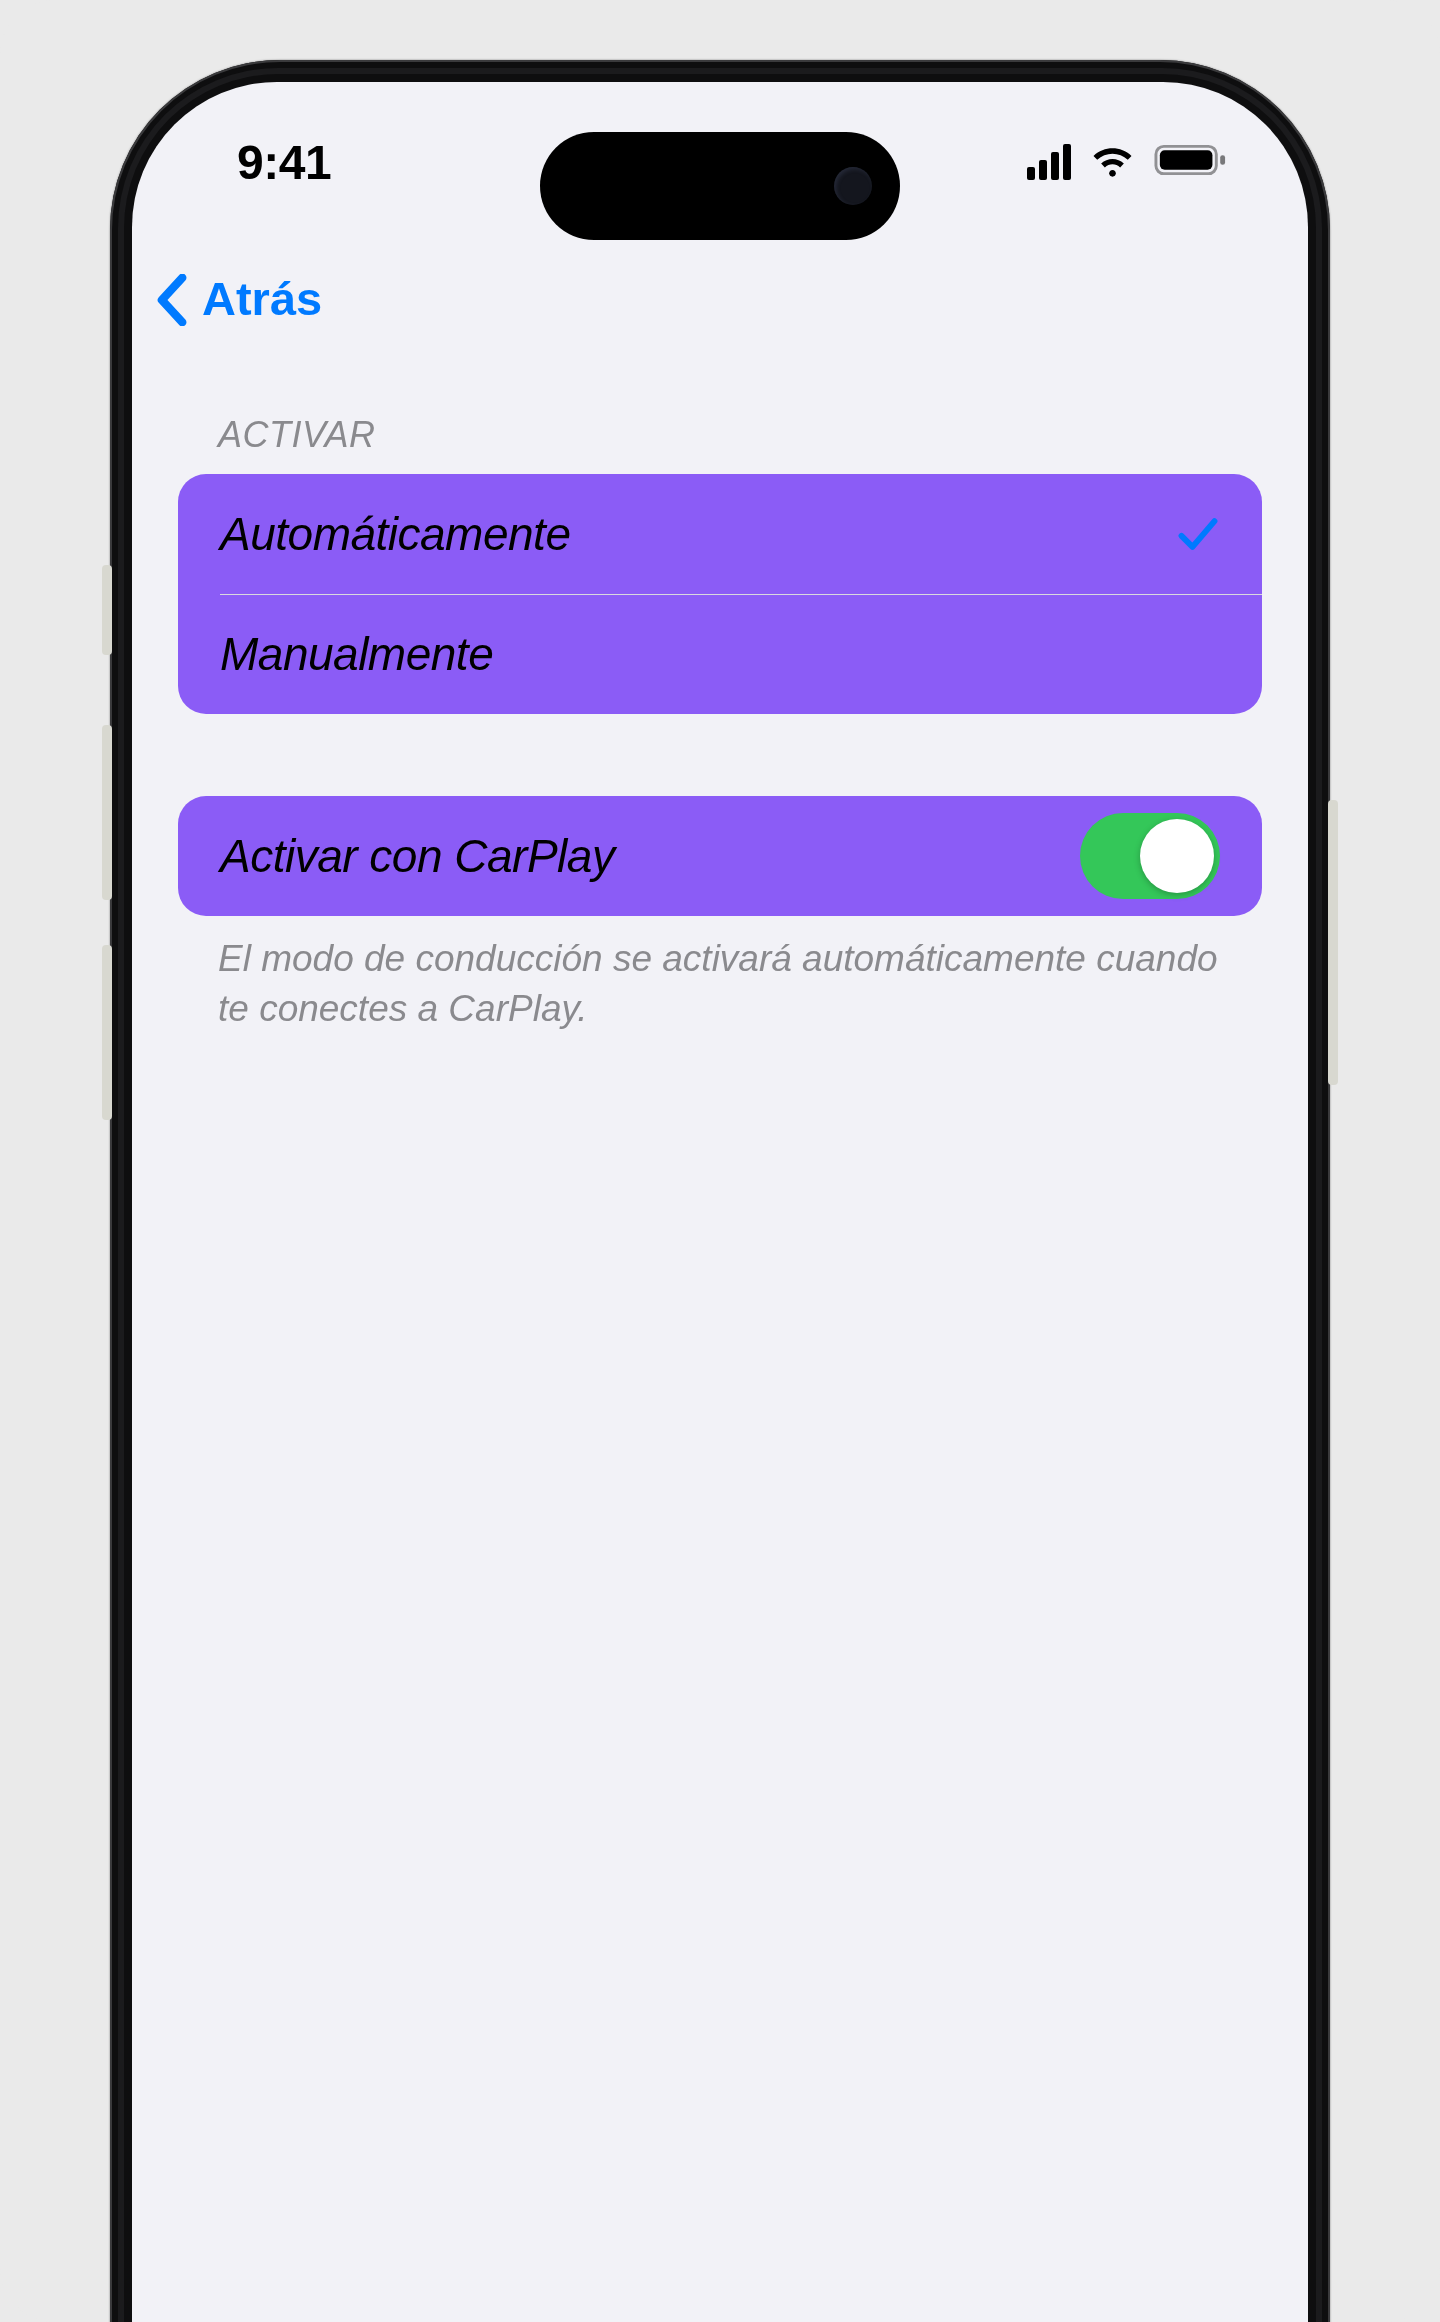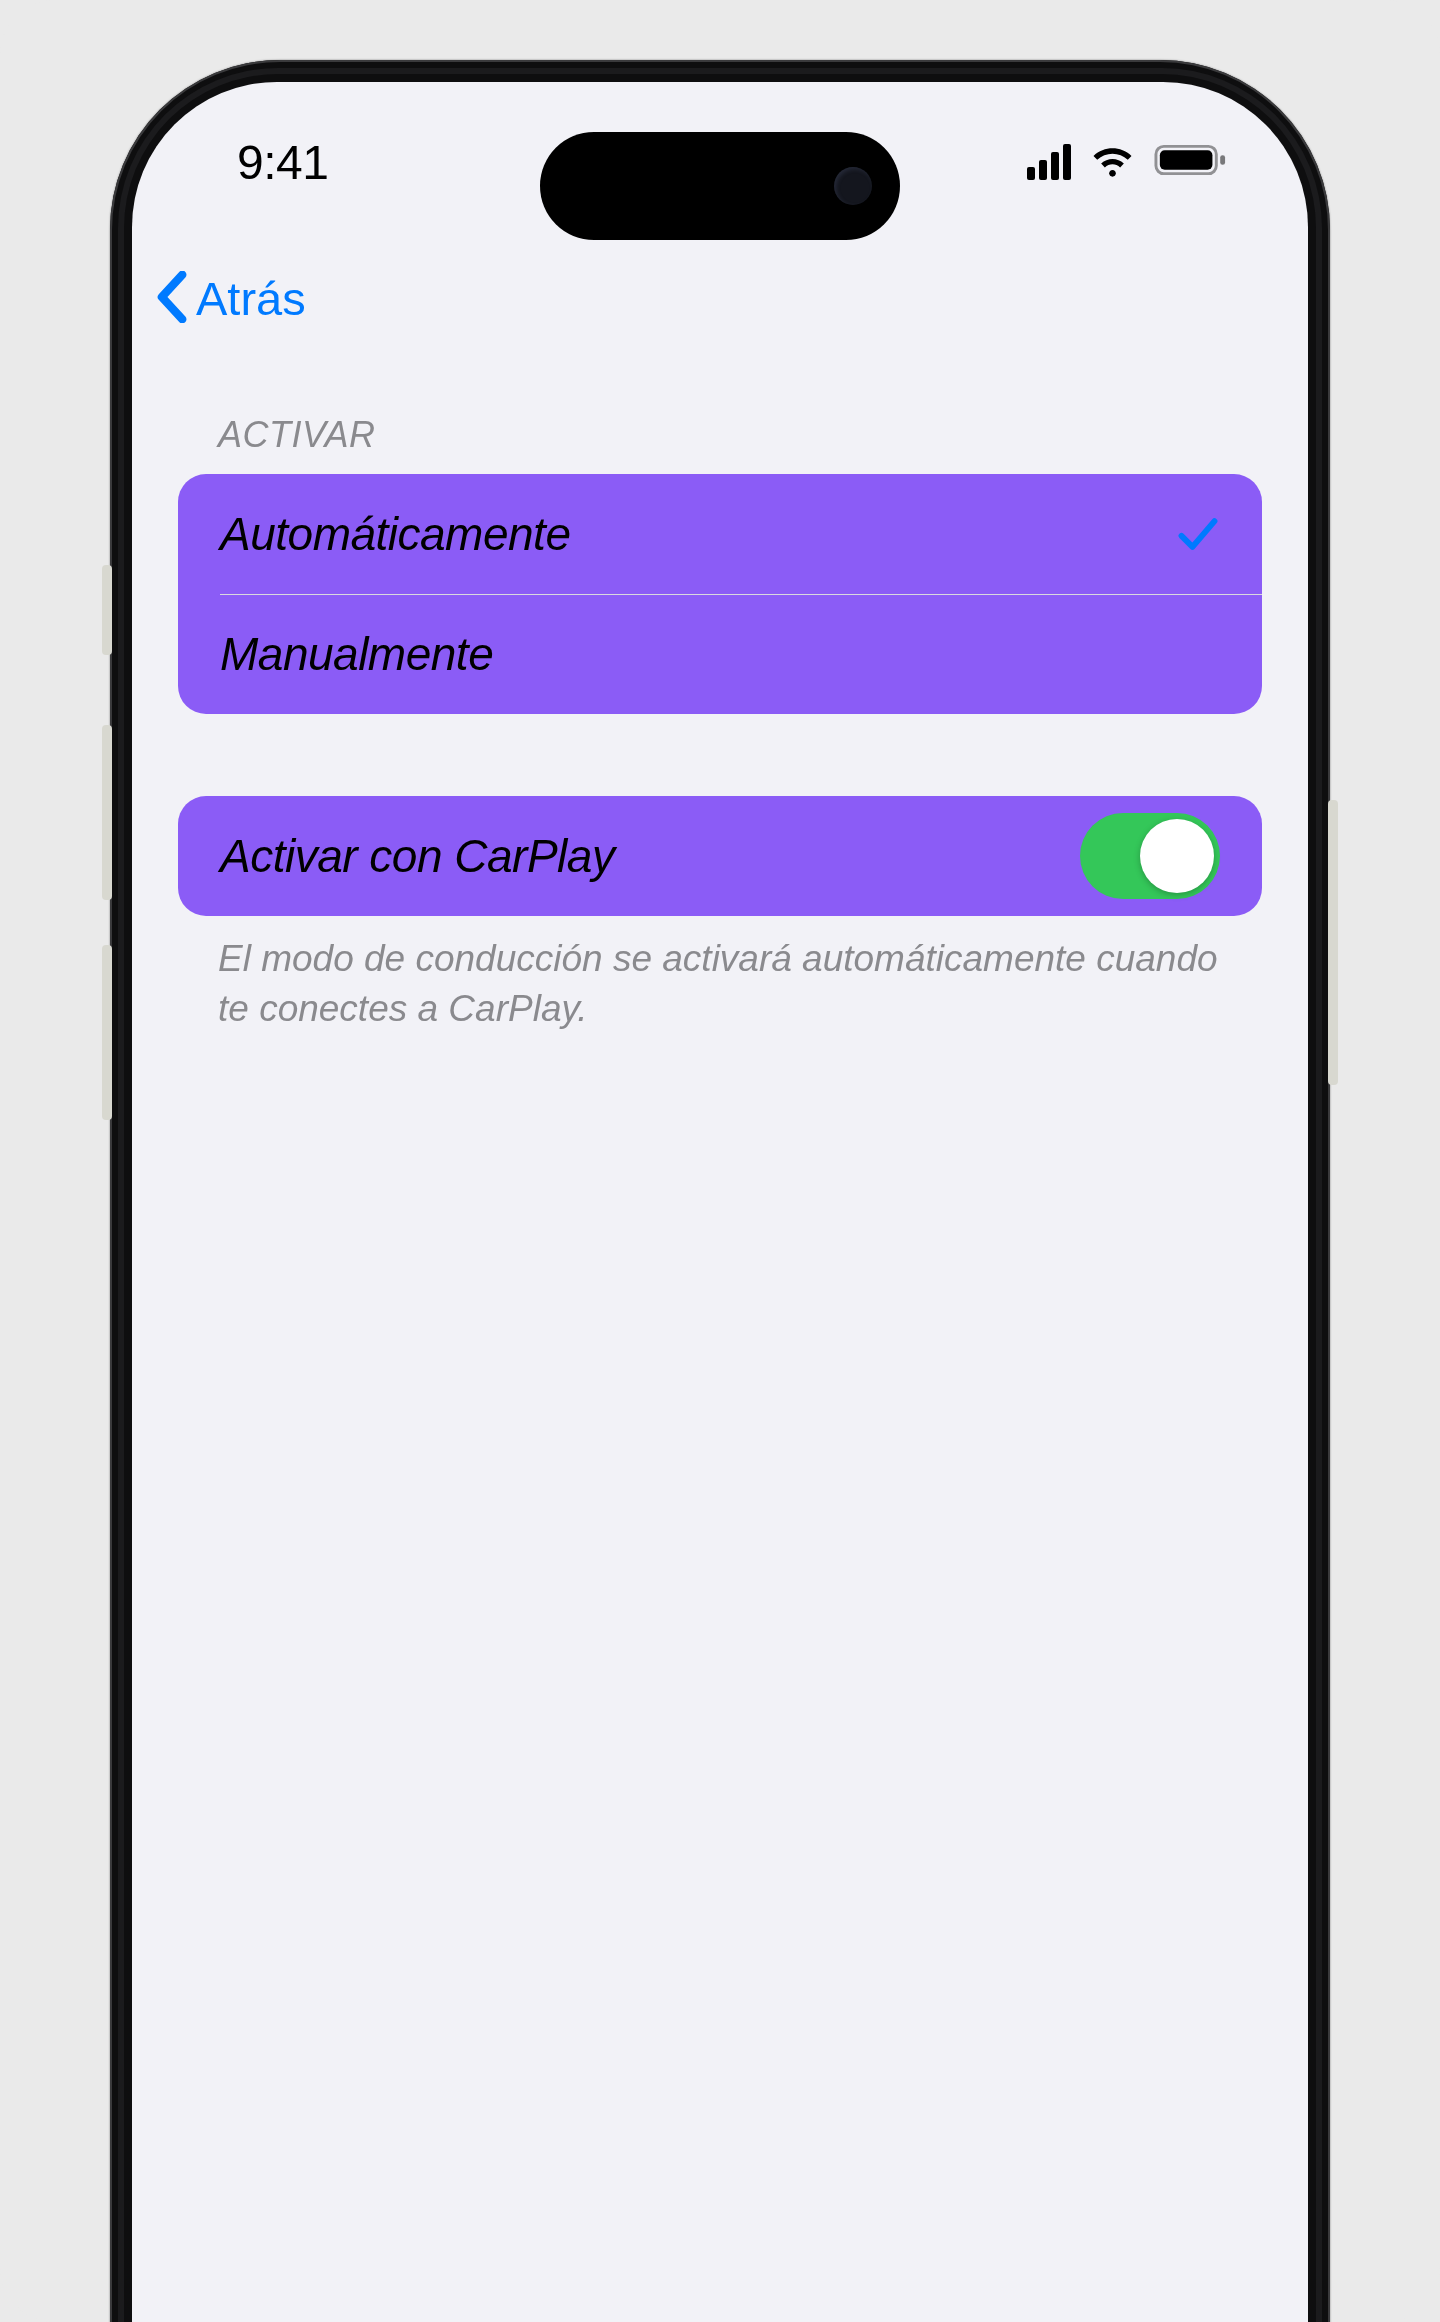--- a/index.html
+++ b/index.html
@@ -97,21 +97,21 @@
       display: flex;
       justify-content: space-between;
       align-items: center;
       height: 160px;
       padding: 0 80px 0 105px;
       position: relative;
     }
 
     .time {
       font-size: 48px;
-      font-weight: 400;
+      font-weight: 700;
       letter-spacing: -0.5px;
       color: #000;
     }
 
     .status-icons {
       display: flex;
       align-items: center;
       gap: 18px;
     }
 
@@ -137,27 +137,28 @@
     .nav-bar {
       display: flex;
       align-items: center;
       position: relative;
       height: 112px;
       padding: 0 28px;
     }
 
     .back-button {
       display: flex;
-      align-items: flex-start;
+      align-items: flex-end;
       color: #007aff;
       font-size: 47px;
-      gap: 6px;
+      gap: 12px;
       cursor: pointer;
       position: absolute;
       left: 24px;
+      font-weight: bold;
     }
 
     .chevron-left {
       width: 34px;
       height: 52px;
       stroke: #007aff;
     }
 
     .nav-title {
       position: absolute;

